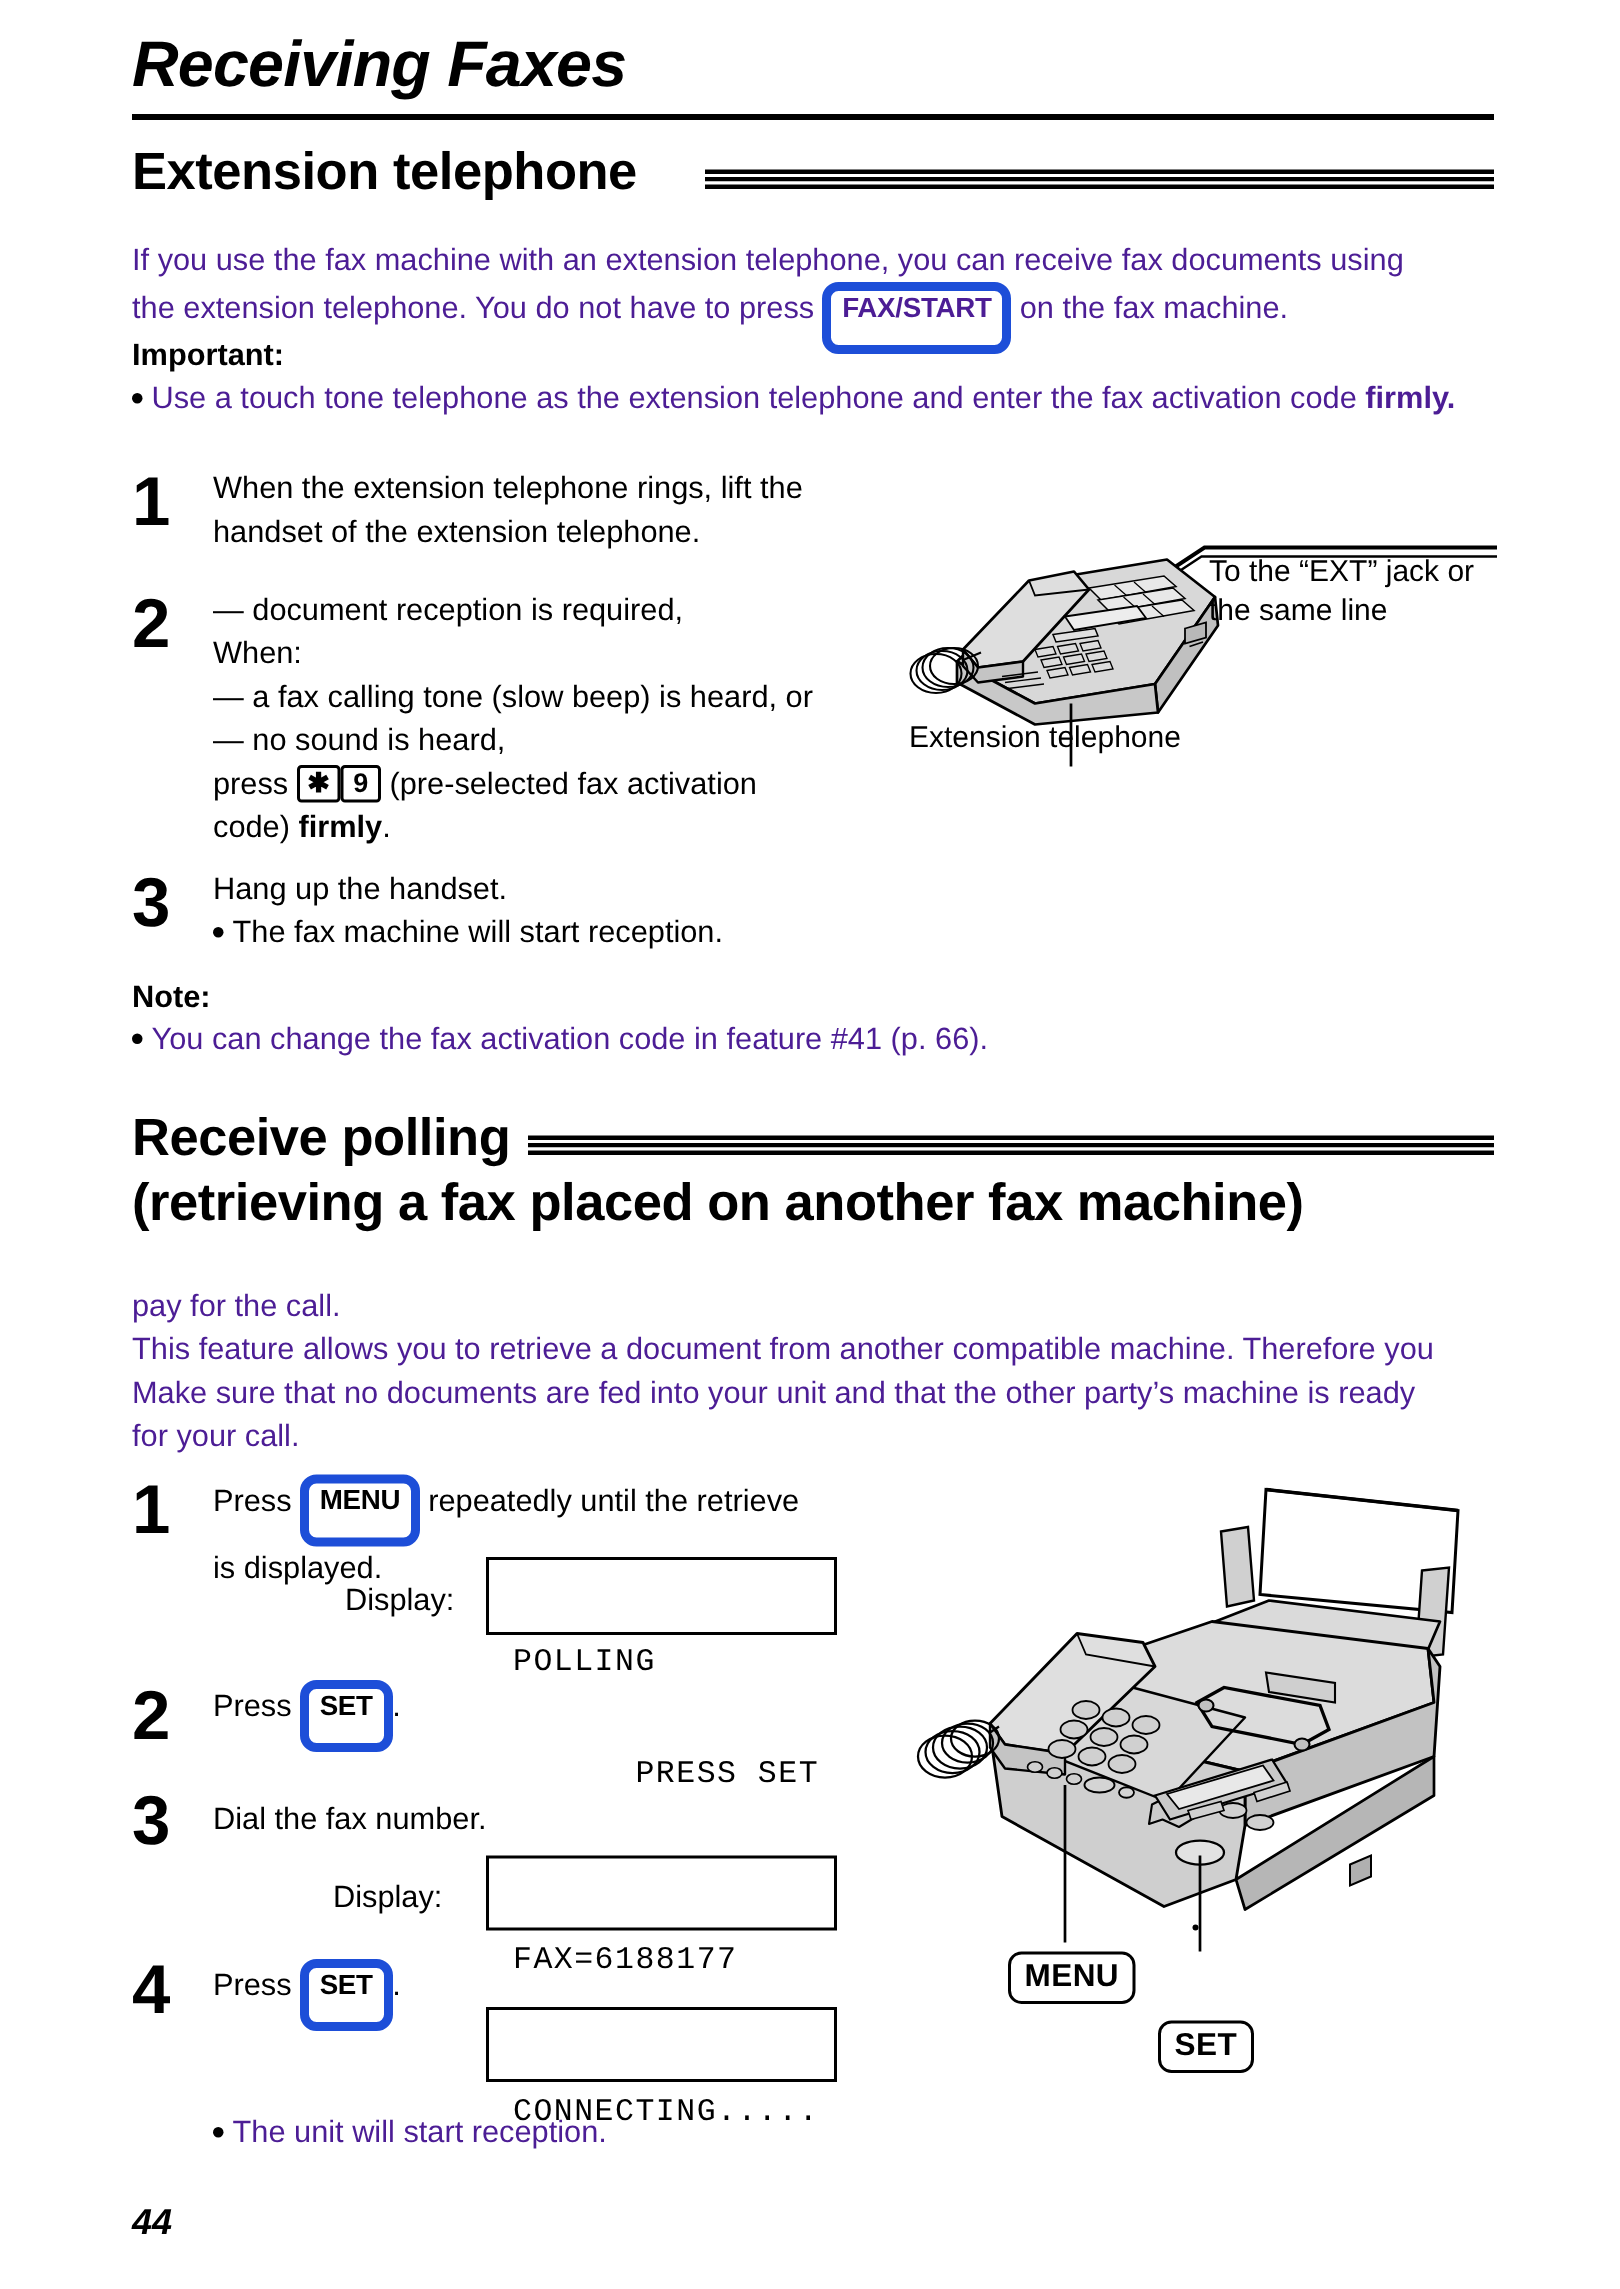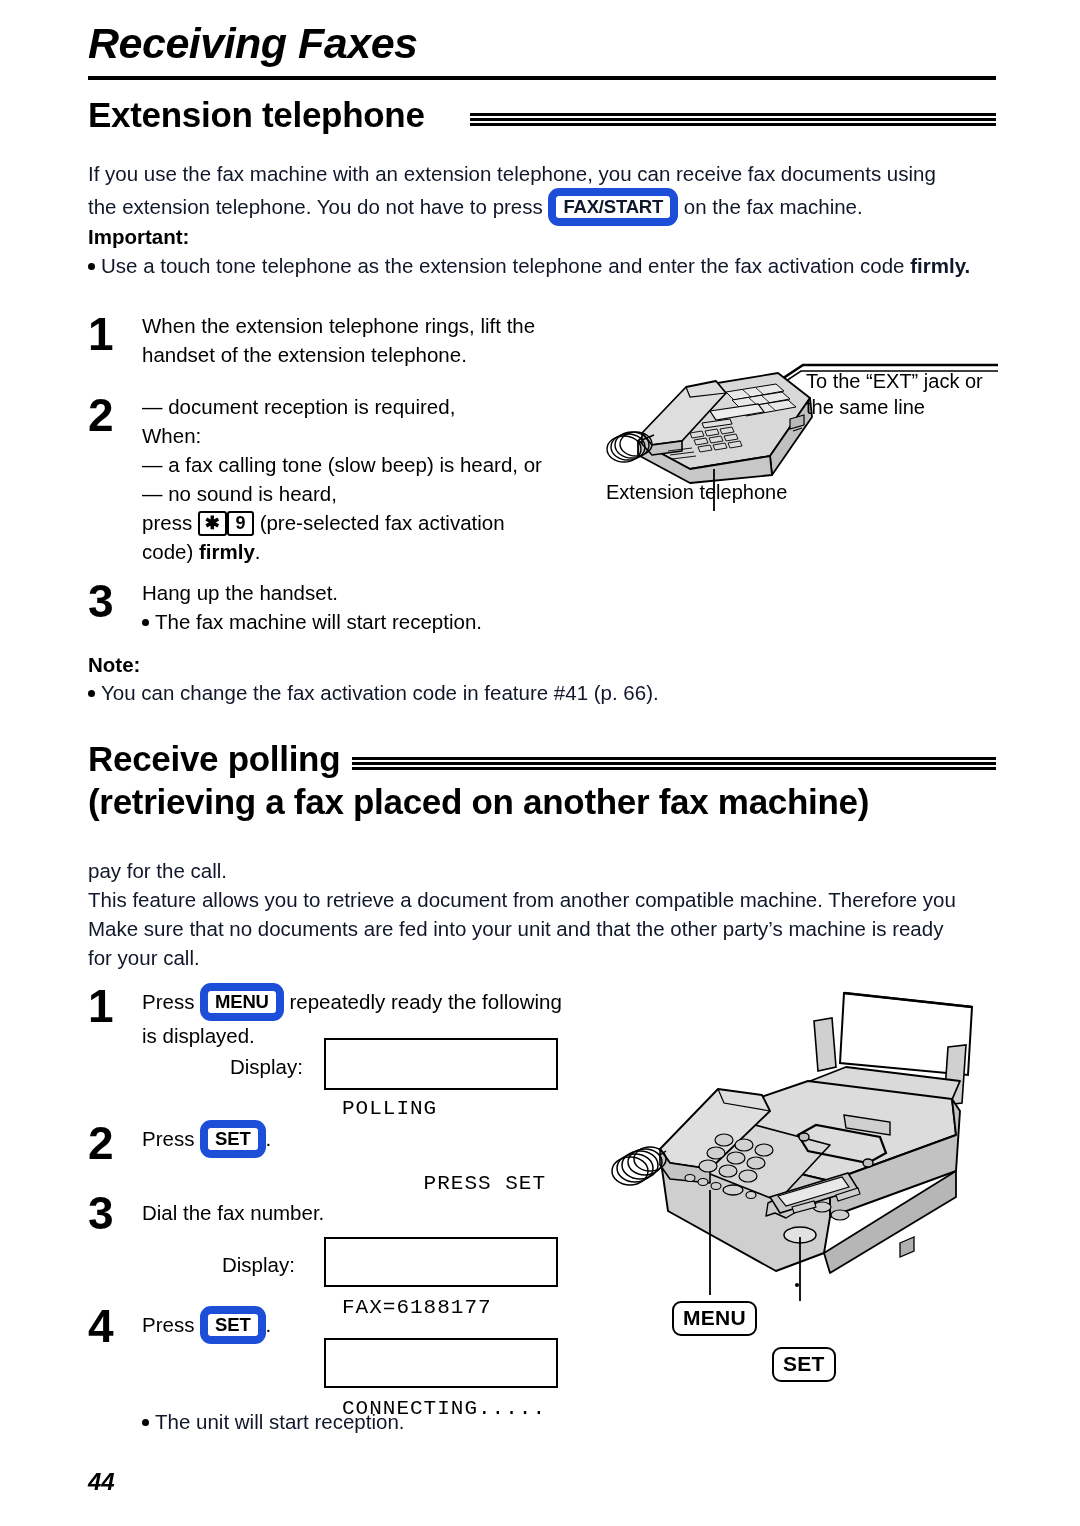--- a/index.html
+++ b/index.html
@@ -65,36 +65,36 @@
   .sec-rule .g1 { height: 2px; background: #fff; }
   .sec-rule .l2 { height: 3px; }
   .sec-rule .g2 { height: 2px; background: #fff; }
   .sec-rule .l3 { height: 3px; }
 
   
   .body-text {
     position: absolute;
     font-size: 20.5px;
     line-height: 29px;
-    color: #0f172a;
+    color: #4c1d95;
   }
   .bold { font-weight: bold; }
   .label-bold {
     position: absolute;
     font-size: 20.5px;
     font-weight: bold;
     line-height: 29px;
   }
 
   
   .keycap {
     display: inline-block;
-    border: 8px solid #1d4ed8;
+    border: 6px solid #1d4ed8;
     border-radius: 11px;
-    padding: 0px 7px 1px 7px;
+    padding: 0px 7px 15px 7px;
     font-weight: bold;
     font-size: 18.5px;
     line-height: 21px;
     letter-spacing: -0.2px;
     vertical-align: 1px;
     white-space: nowrap;
   }
   .keycap-sq {
     display: inline-block;
     border: 2px solid #000;
@@ -337,21 +337,21 @@
     <div>This feature allows you to retrieve a document from another compatible machine. Therefore you</div>
     <div>Make sure that no documents are fed into your unit and that the other party’s machine is ready</div>
     <div>for your call.</div>
   </div>
 
   <div class="step-num" style="left:88px; top:983px;">1</div>
   <div class="step-body" style="left:142px; top:983px; width:450px;">
     <div>
       <span>Press</span>
       <span class="keycap">MENU</span>
-      <span>repeatedly ready the following</span>
+      <span>repeatedly until the retrieve</span>
     </div>
     <div>is displayed.</div>
   </div>
   <div class="disp-label" style="left:230px; top:1052px;">Display:</div>
   <div class="disp-box" style="left:324px; top:1038px; width:234px; height:52px;">
     <div>POLLING</div>
     <div>      PRESS SET</div>
   </div>
 
   <div class="step-num" style="left:88px; top:1120px;">2</div>

